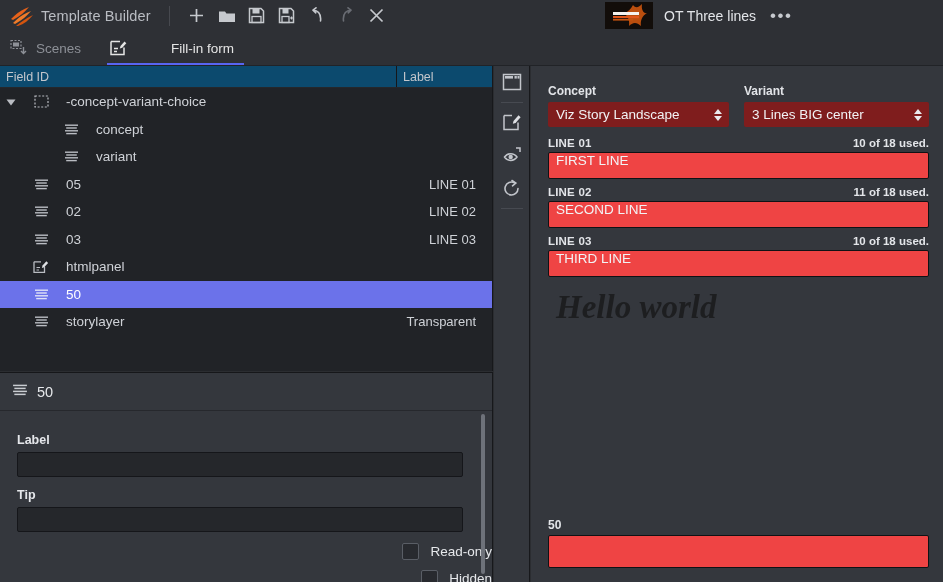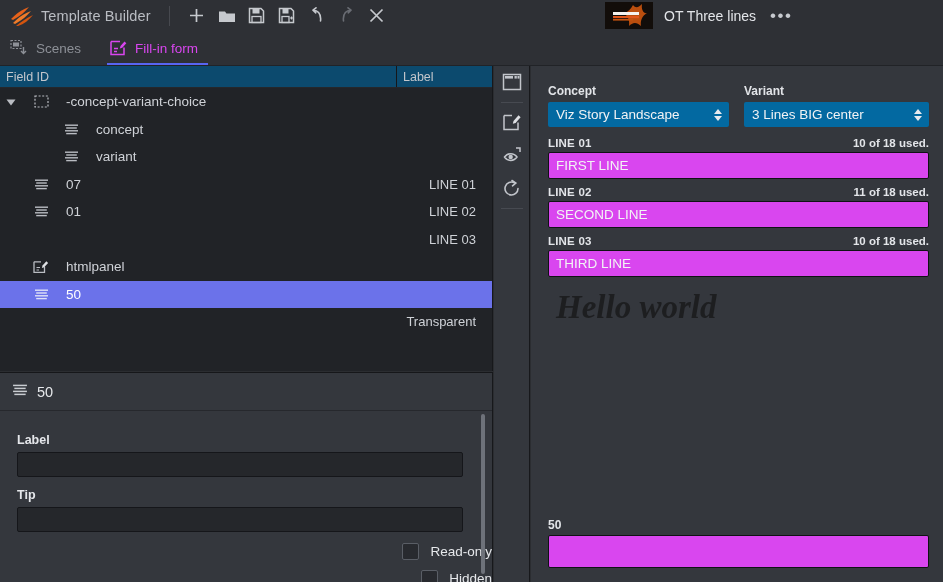--- a/index.html
+++ b/index.html
@@ -51,21 +51,21 @@
     background: #2e3035;
     display: flex; align-items: stretch;
     border-bottom: 1px solid #212327;
   }
   .tab {
     display: flex; align-items: center; padding: 0 18px 0 10px; position: relative;
     font-size: 13.5px;
   }
   .tab .tab-ico { width: 18px; height: 18px; margin-right: 8px; display: block; }
   .tab.inactive { color: #8d9097; }
-  .tab.active { color: #d946ef; }
+  .tab.active { color: #e5e5e5; gap: 36px; }
   .tab.active::after {
     content: ""; position: absolute; left: 8px; right: 8px; bottom: 0; height: 2.5px;
     background: #5865f2;
   }
 
   
   #tree-panel {
     position: absolute; left: 0; top: 66px; width: 493px; height: 305px;
     background: #212327; border-right: 1px solid #17181b;
   }
@@ -135,34 +135,34 @@
   #right-panel {
     position: absolute; left: 531px; top: 66px; width: 412px; height: 516px;
     background: #34373d; padding: 18px 14px 0 17px;
   }
   .sel-row { display: flex; gap: 15px; margin-bottom: 10px; }
   .sel-group { display: flex; flex-direction: column; }
   .sel-group.concept { width: 182px; }
   .sel-group.variant { width: 186px; }
   .sel-cap { font-size: 12px; font-weight: bold; color: #e2e4e8; margin-bottom: 4px; }
   .sel-box {
-    height: 25px; background: #0369a1; border-radius: 2px;
+    height: 25px; background: #7f1d1d; border-radius: 2px;
     display: flex; align-items: center; padding: 0 6px 0 8px;
     font-size: 13.5px; color: #f2f3f5;
   }
   .sel-box .sel-val { flex: 1 1 auto; white-space: nowrap; overflow: hidden; }
   .spinner { display: flex; flex-direction: column; align-items: center; gap: 2px; flex: 0 0 auto; }
 
   .fld { margin-bottom: 7px; }
   .fld-top { display: flex; justify-content: space-between; align-items: baseline; margin-bottom: 3px; }
   .fld-name { font-size: 11.5px; font-weight: bold; color: #e3e5e9; letter-spacing: .2px; }
   .fld-count { font-size: 11.5px; font-weight: bold; color: #e3e5e9; }
   .fld-input {
-    height: 27px; background: #d946ef; border: 1px solid #101215; border-radius: 2px;
-    display: flex; align-items: center; padding-left: 7px;
+    height: 27px; background: #ef4444; border: 1px solid #101215; border-radius: 2px;
+    display: flex; align-items: flex-start; padding-left: 7px;
     font-size: 13.5px; color: #f2f3f5;
   }
   #preview-text {
     font-family: "Liberation Serif", serif; font-size: 33px; font-weight: bold;
     color: #1d1e20; margin: 14px 0 0 8px; line-height: 1; font-style: italic;
   }
   #bottom-fld { position: absolute; left: 17px; top: 452px; width: 381px; }
   #bottom-fld .fld-name { font-size: 12px; }
   #bottom-fld .fld-input { height: 33px; }
 </style>
@@ -330,44 +330,58 @@
           <span class="ico-slot">
             <svg width="15" height="13" viewBox="0 0 15 13">
                 <g fill="#b9bcc2">
                   <rect x="1" y="1.5" width="13" height="1.4"></rect>
                   <rect x="2.2" y="4.3" width="10.6" height="1.4"></rect>
                   <rect x="1" y="7.1" width="13" height="1.4"></rect>
                   <rect x="2.2" y="9.9" width="10.6" height="1.4"></rect>
                 </g>
               </svg>
           </span>
-          <span class="txt">07</span>
+          <span class="txt">05</span>
         </div>
         <div class="lbl">LINE 01</div>
       </div>
 
       <div class="trow">
         <div class="fid">
           <span class="caret"></span>
           <span class="ico-slot">
             <svg width="15" height="13" viewBox="0 0 15 13">
                 <g fill="#b9bcc2">
                   <rect x="1" y="1.5" width="13" height="1.4"></rect>
                   <rect x="2.2" y="4.3" width="10.6" height="1.4"></rect>
                   <rect x="1" y="7.1" width="13" height="1.4"></rect>
                   <rect x="2.2" y="9.9" width="10.6" height="1.4"></rect>
                 </g>
               </svg>
           </span>
-          <span class="txt">01</span>
+          <span class="txt">02</span>
         </div>
         <div class="lbl">LINE 02</div>
       </div>
 
       <div class="trow">
+        <div class="fid">
+          <span class="caret"></span>
+          <span class="ico-slot">
+            <svg width="15" height="13" viewBox="0 0 15 13">
+                <g fill="#b9bcc2">
+                  <rect x="1" y="1.5" width="13" height="1.4"></rect>
+                  <rect x="2.2" y="4.3" width="10.6" height="1.4"></rect>
+                  <rect x="1" y="7.1" width="13" height="1.4"></rect>
+                  <rect x="2.2" y="9.9" width="10.6" height="1.4"></rect>
+                </g>
+              </svg>
+          </span>
+          <span class="txt">03</span>
+        </div>
         <div class="lbl">LINE 03</div>
       </div>
 
       <div class="trow">
         <div class="fid">
           <span class="caret"></span>
           <span class="ico-slot">
             <svg width="16" height="14" viewBox="0 0 16 14">
               <path d="M1 1.8 h7 M1 1.8 v10.5 h10.5 v-5.5" fill="none" stroke="#b9bcc2" stroke-width="1.3"></path>
               <path d="M3.5 7.5 h3.5 M3.5 10 h2.5" stroke="#b9bcc2" stroke-width="1.1"></path>
@@ -391,20 +405,34 @@
                   <rect x="2.2" y="9.9" width="10.6" height="1.4"></rect>
                 </g>
               </svg>
           </span>
           <span class="txt">50</span>
         </div>
         <div class="lbl"></div>
       </div>
 
       <div class="trow">
+        <div class="fid">
+          <span class="caret"></span>
+          <span class="ico-slot">
+            <svg width="15" height="13" viewBox="0 0 15 13">
+                <g fill="#b9bcc2">
+                  <rect x="1" y="1.5" width="13" height="1.4"></rect>
+                  <rect x="2.2" y="4.3" width="10.6" height="1.4"></rect>
+                  <rect x="1" y="7.1" width="13" height="1.4"></rect>
+                  <rect x="2.2" y="9.9" width="10.6" height="1.4"></rect>
+                </g>
+              </svg>
+          </span>
+          <span class="txt">storylayer</span>
+        </div>
         <div class="lbl">Transparent</div>
       </div>
 
     </div>
   </div>
 
   <div id="prop-panel">
     <div id="prop-head">
       <span>
         <svg width="16" height="14" viewBox="0 0 15 13">

